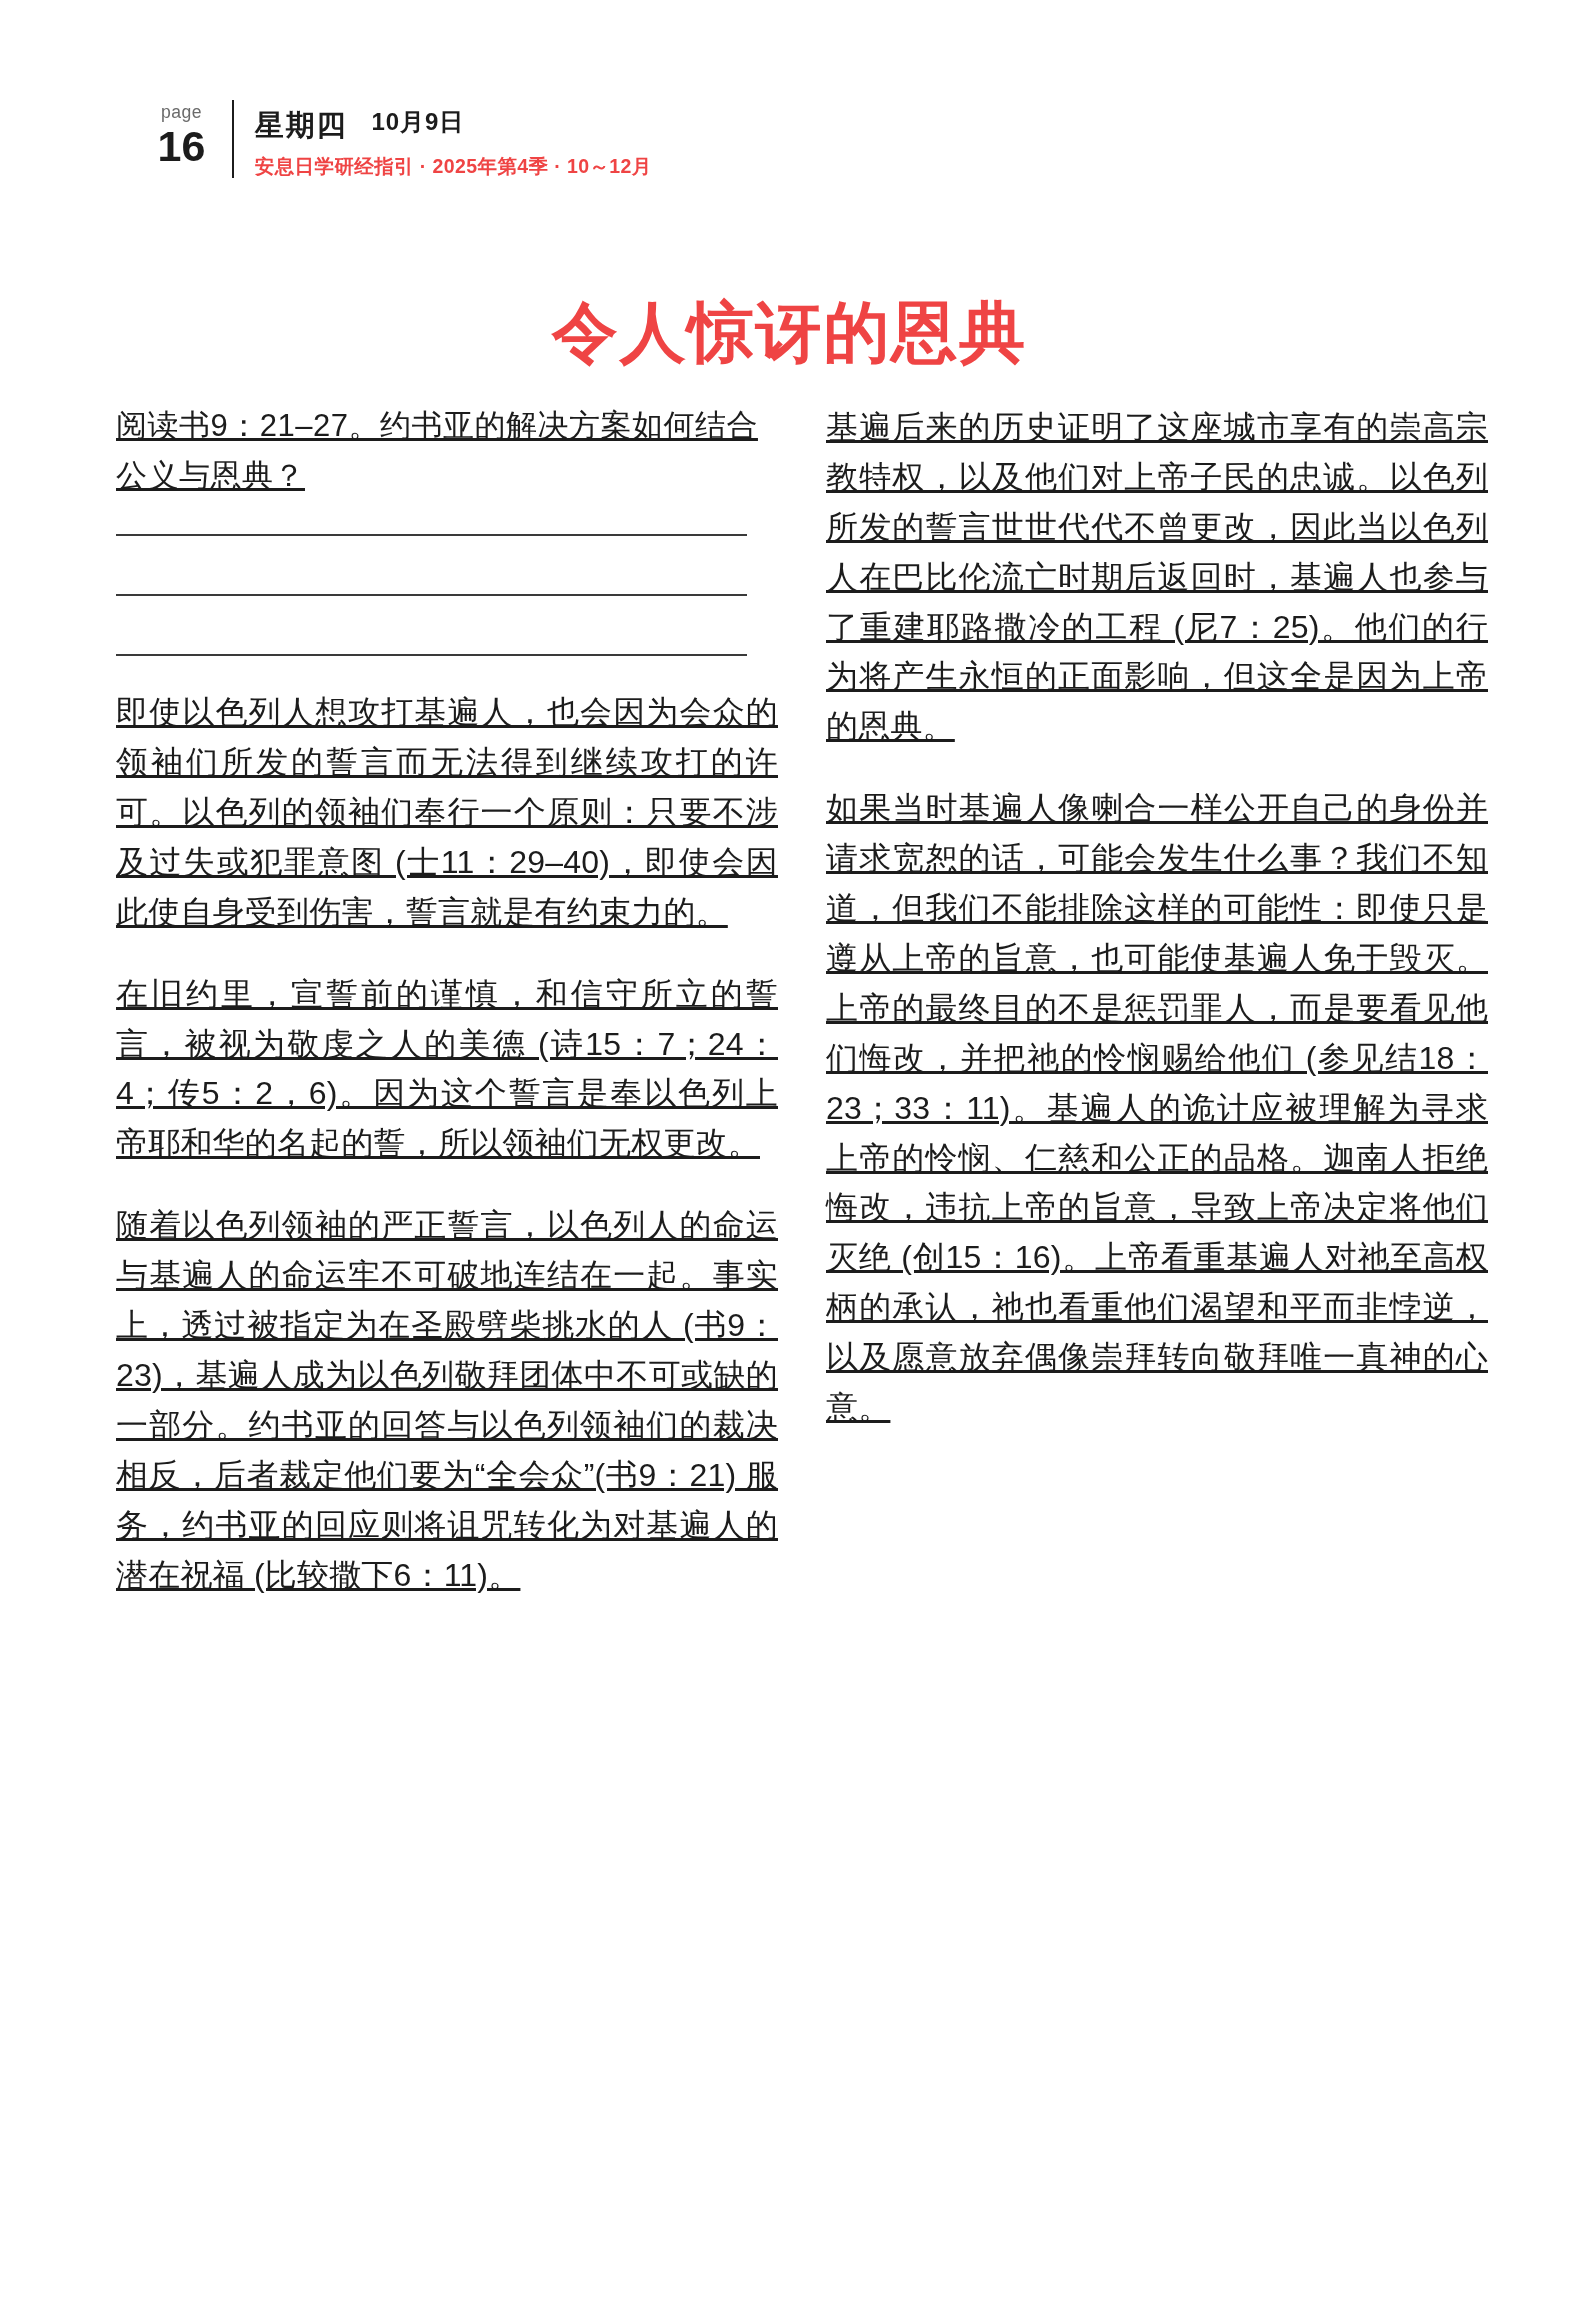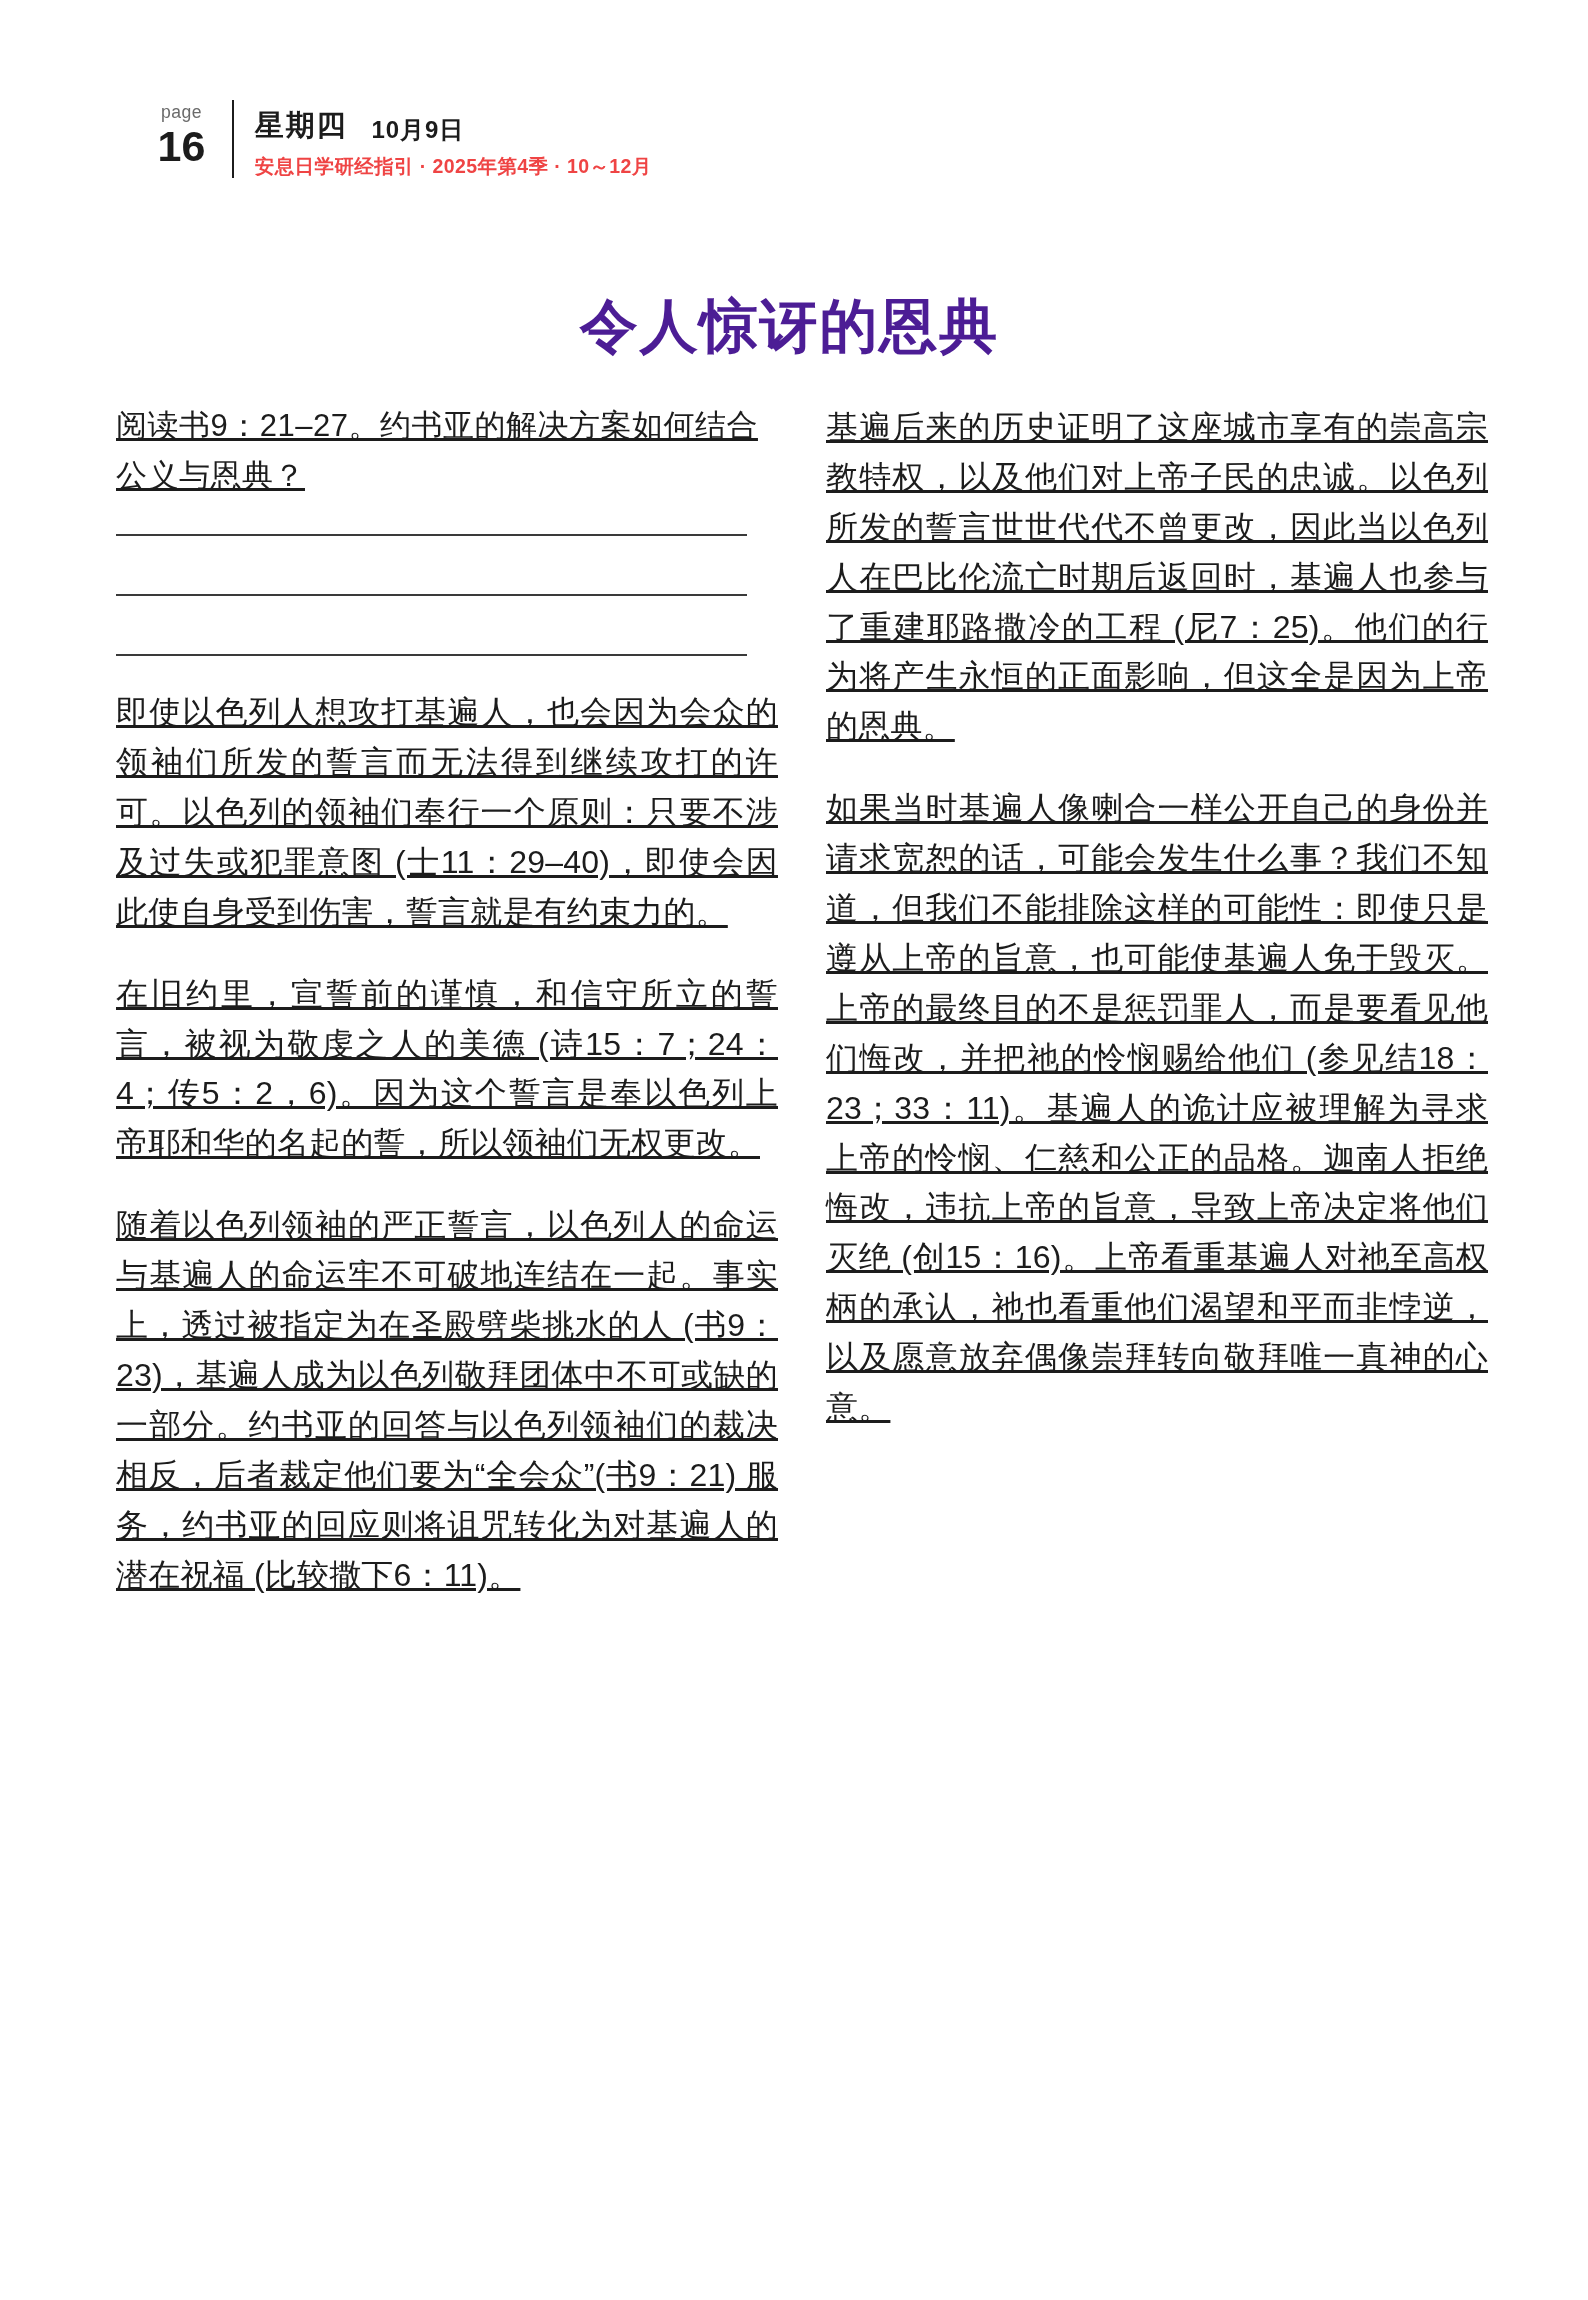--- a/index.html
+++ b/index.html
@@ -64,21 +64,21 @@
     margin: 0 20.4px 0 5.6px;
   }
   .header-text {
     display: flex;
     flex-direction: column;
     justify-content: flex-start;
     padding-top: 5.6px;
   }
   .header-line1 {
     display: flex;
-    align-items: flex-end;
+    align-items: flex-start;
     gap: 24px;
     margin-bottom: 7.4px;
   }
   .weekday {
     font-size: 29px;
     font-weight: bold;
     letter-spacing: 1.9px;
     color: #1c1c1c;
   }
   .dateline {
@@ -94,24 +94,24 @@
     letter-spacing: 0.4px;
   }
 
   
   .doc-title {
     position: absolute;
     top: 288px;
     left: 0;
     width: 1547px;
     text-align: center;
-    font-size: 58px;
+    font-size: 66px;
     font-weight: bold;
     letter-spacing: 1.9px;
-    color: #4c1d95;
+    color: #ef4444;
     font-family: "Liberation Sans", "DejaVu Sans", sans-serif;
   }
 
   
   .columns {
     position: absolute;
     top: 401px;
     left: 100px;
     width: 1391px;
     display: flex;

